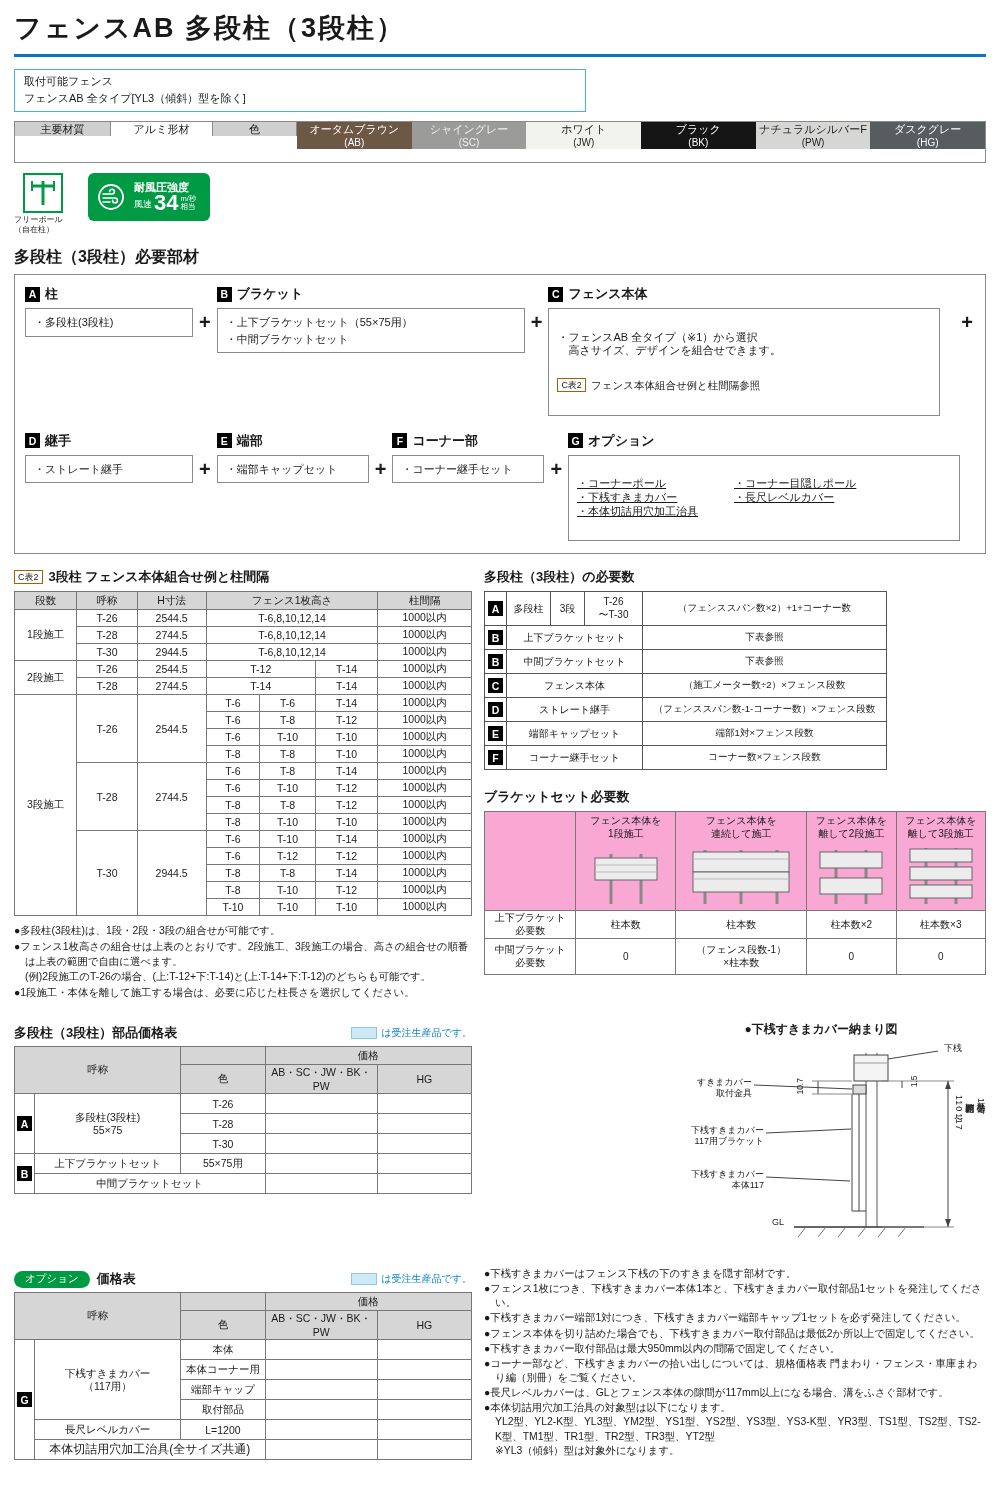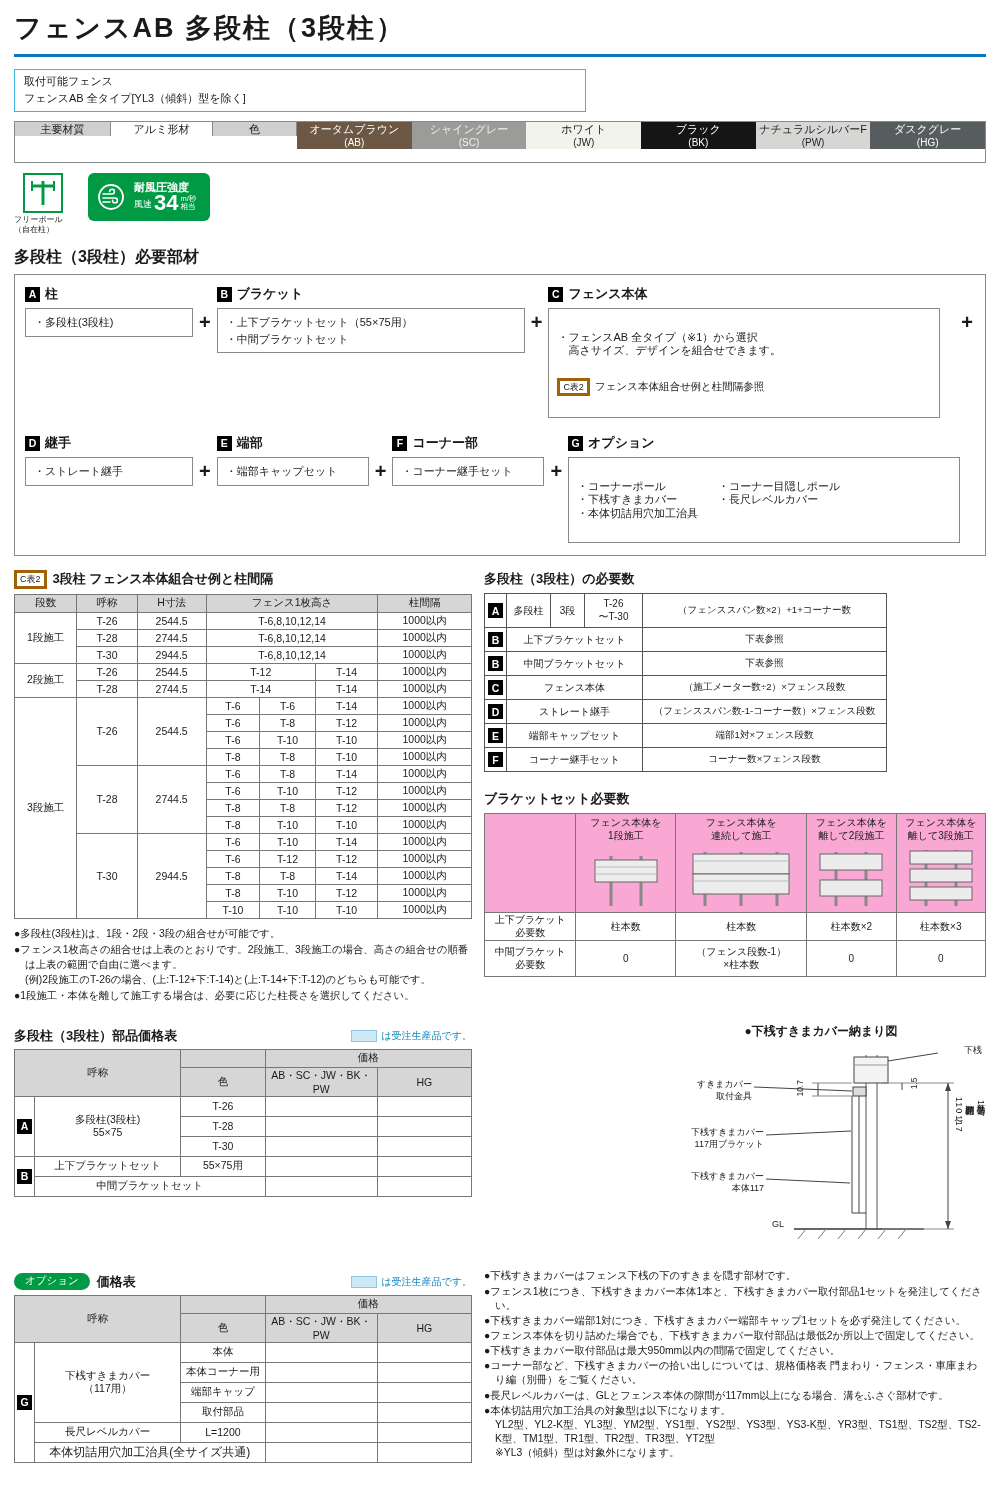--- a/index.html
+++ b/index.html
@@ -38,22 +38,22 @@
   .parts-box { border:1px solid #8a8a8a; padding:10px 10px 12px; }
   .parts-row { display:flex; align-items:flex-start; }
   .parts-row + .parts-row { margin-top:16px; }
   .part-head { display:flex; align-items:center; gap:5px; font-size:13px; font-weight:bold; }
   .part-body { border:1px solid #8a8a8a; margin-top:5px; padding:5px 8px; font-size:11px; line-height:1.5; white-space:pre-line; }
   .plus { font-size:20px; font-weight:bold; padding:26px 6px 0; flex:none; }
   .plus-end { margin-left:auto; padding-right:2px; }
   .pa { width:168px; } .pb { width:308px; } .pc { width:392px; }
   .pd { width:168px; } .pe { width:152px; } .pf { width:152px; } .pg { width:392px; }
   .ref-line { display:flex; gap:5px; align-items:center; margin-top:3px; font-size:10.5px; white-space:normal; }
-  .ref-tag { border:3px solid #a16207; font-size:9px; padding:0 3px; line-height:1.35; flex:none; background:#fff; }
-  .pg-cols { display:flex; gap:20px; }
+  .ref-tag { border:1px solid #a16207; font-size:9px; padding:0 3px; line-height:1.35; flex:none; background:#fff; }
+  .pg-cols { display:flex; gap:36px;text-decoration:underline; }
 
   .badge { display:inline-flex; width:15px; height:15px; background:#000; color:#fff; font-size:10.5px; font-weight:bold; align-items:center; justify-content:center; flex:none; }
 
   .cols { display:flex; gap:12px; margin-top:14px; }
   .col-l { width:458px; flex:none; }
   .col-r { flex:1; min-width:0; }
 
   .c2-head { display:flex; align-items:center; gap:6px; margin-bottom:5px; }
   .c2-title { font-size:13px; font-weight:bold; }
 
@@ -90,21 +90,21 @@
   .price-tbl { width:100%; font-size:10.5px; }
   .price-tbl th { height:18px; }
   .price-tbl td { height:20px; }
   .price-tbl .small { font-size:12px; }
 
   .diagram-wrap { width:330px; margin:46px 0 0 auto; }
   .diagram-title { font-size:12px; font-weight:bold; text-align:center; margin-bottom:3px; }
   .diagram { position:relative; width:330px; height:212px; }
   .diagram svg.dg { position:absolute; left:0; top:0; }
   .dlabel { position:absolute; font-size:9px; line-height:1.25; white-space:pre-line; }
-  .dl-rail { right:4px; top:2px; }
+  .dl-rail { right:24px; top:2px; }
   .dl-fitting { left:0; top:36px; width:96px; text-align:right; }
   .dl-bracket { left:0; top:84px; width:108px; text-align:right; }
   .dl-body { left:0; top:128px; width:108px; text-align:right; }
   .dl-gl { left:116px; top:176px; }
   .dl-range { right:0; top:54px; writing-mode:vertical-rl; letter-spacing:1px; height:132px; }
   .dl-dim-top { left:136px; top:40px; transform:rotate(-90deg); font-size:8.5px; }
   .dl-dim-side { right:66px; top:35px; transform:rotate(-90deg); font-size:8.5px; }
 
   .bottom-notes { margin-top:14px; font-size:10.4px; line-height:1.36; }
 </style>

